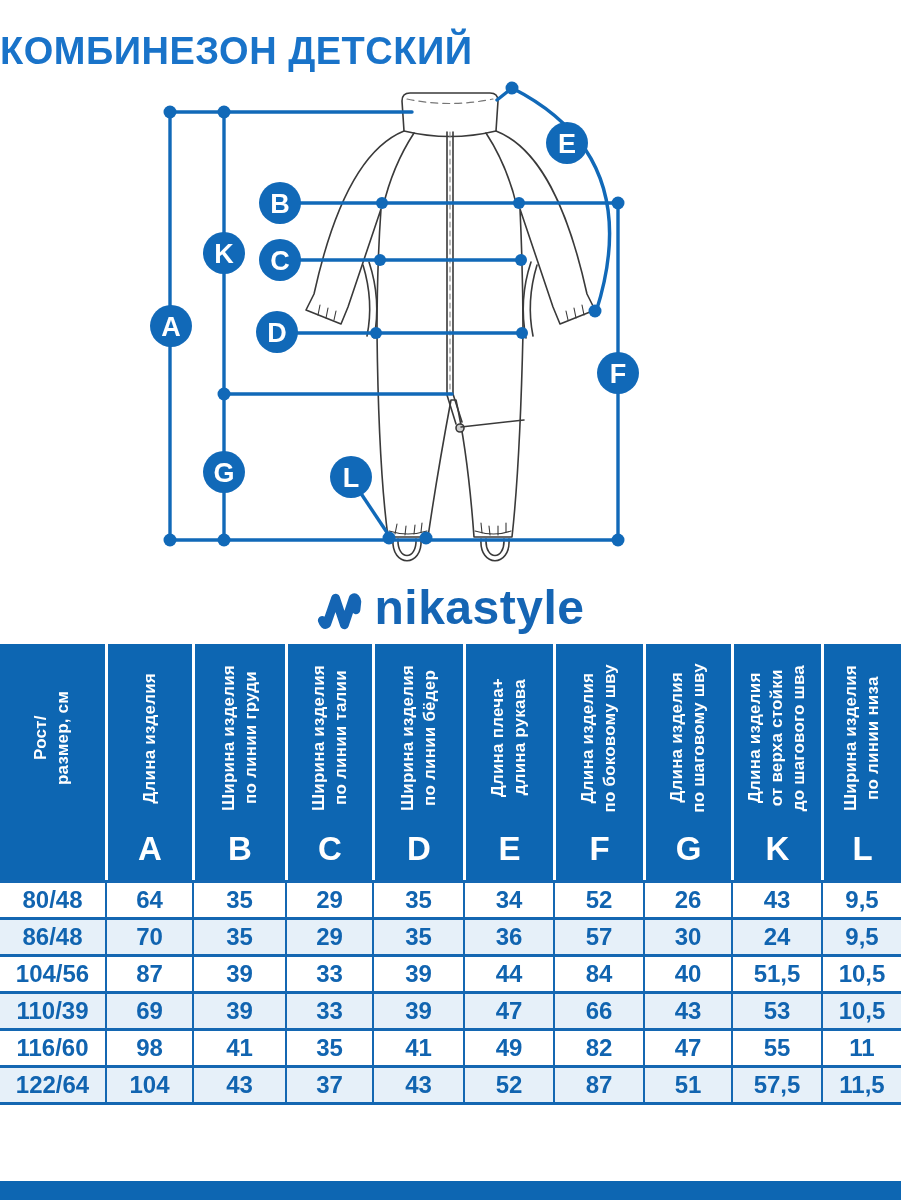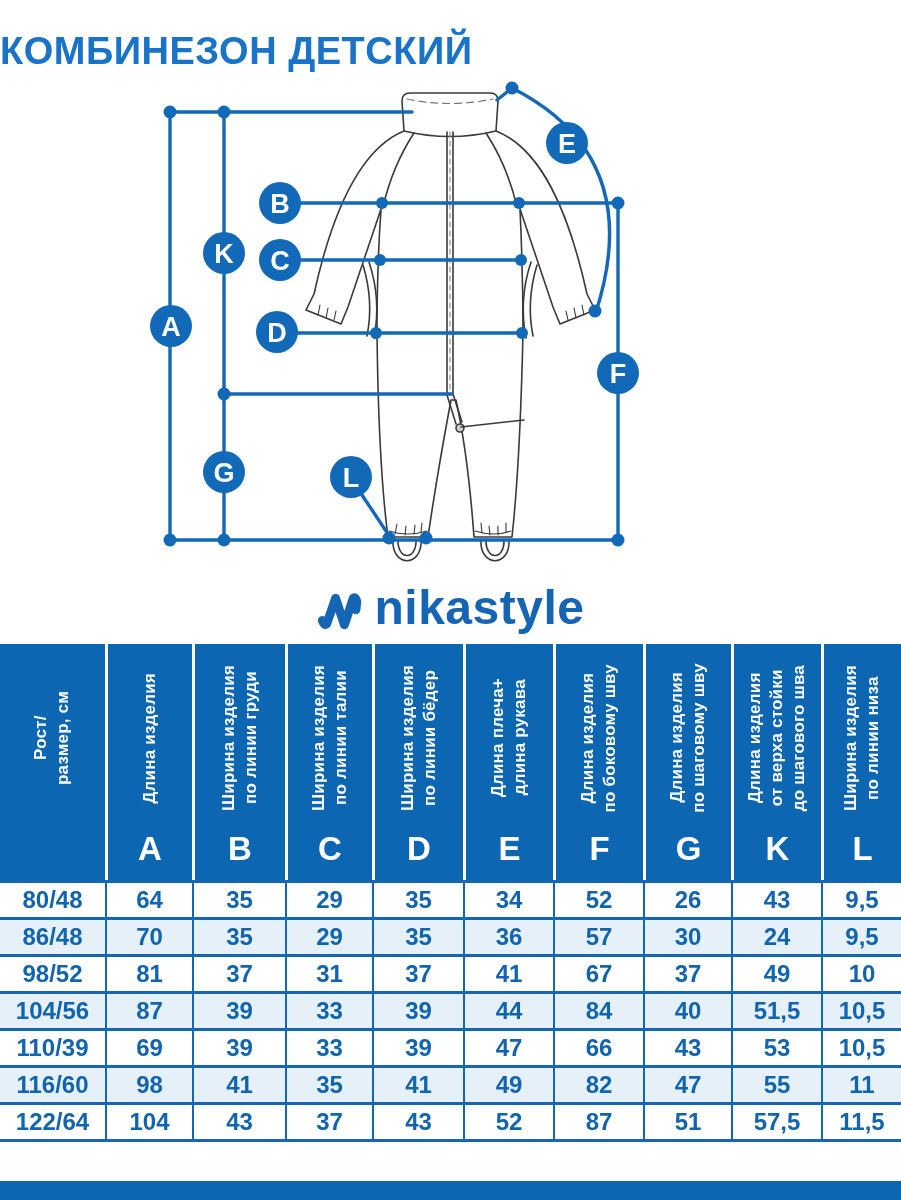--- a/index.html
+++ b/index.html
@@ -274,32 +274,20 @@
           <td>35</td>
           <td>29</td>
           <td>35</td>
           <td>36</td>
           <td>57</td>
           <td>30</td>
           <td>24</td>
           <td>9,5</td>
         </tr>
         <tr>
-          <td>98/52</td>
-          <td>81</td>
-          <td>37</td>
-          <td>31</td>
-          <td>37</td>
-          <td>41</td>
-          <td>67</td>
-          <td>37</td>
-          <td>49</td>
-          <td>10</td>
-        </tr>
-        <tr>
           <td>104/56</td>
           <td>87</td>
           <td>39</td>
           <td>33</td>
           <td>39</td>
           <td>44</td>
           <td>84</td>
           <td>40</td>
           <td>51,5</td>
           <td>10,5</td>

